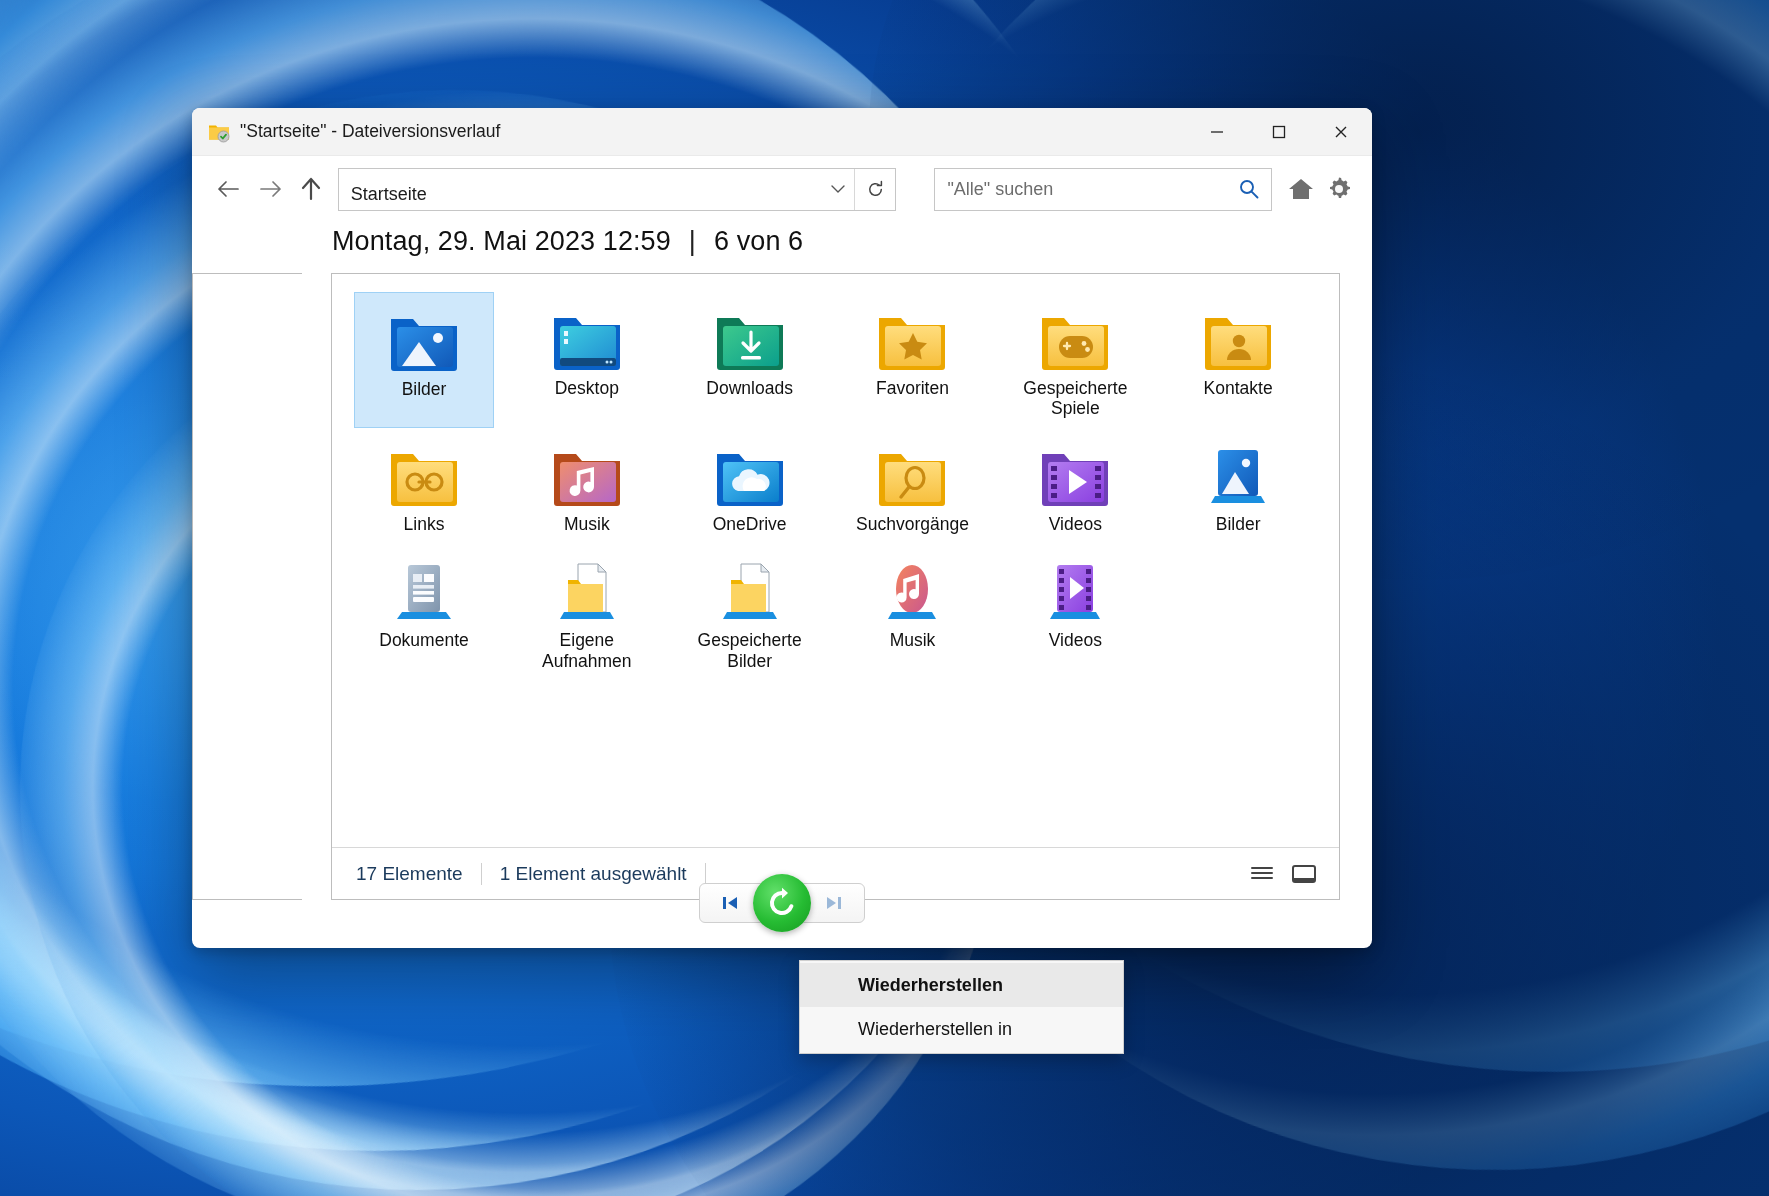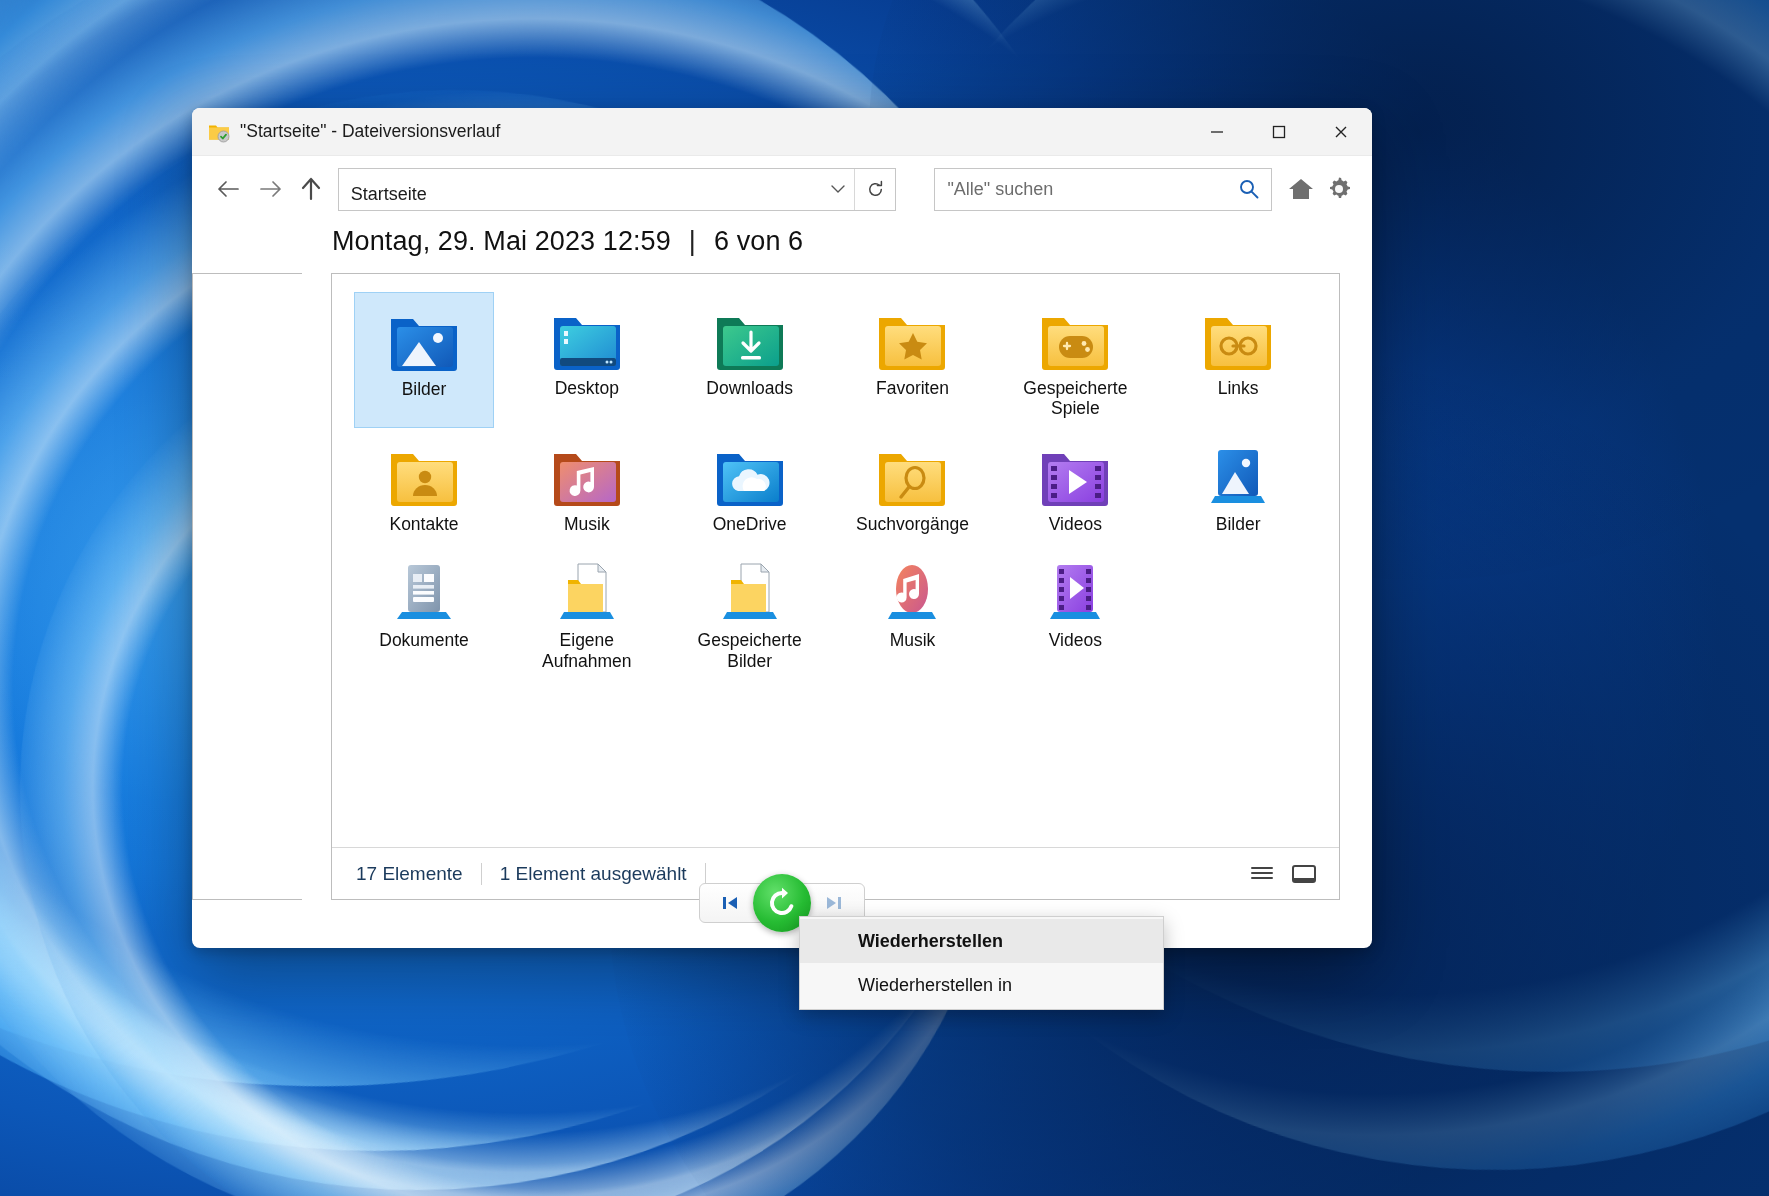--- a/index.html
+++ b/index.html
@@ -333,22 +333,22 @@
     display: flex; align-items: center; justify-content: center;
     margin: 0 -8px;
     position: relative;
     z-index: 3;
   }
 
   
   .ctx-menu {
     position: absolute;
     left: 607px;
-    top: 808px;
-    width: 365px;
+    top: 852px;
+    width: 325px;
     background: #f7f7f7;
     border: 1px solid #cfcfcf;
     box-shadow: 0 6px 18px rgba(0,0,0,0.25);
     z-index: 20;
     padding: 2px 0;
   }
   .ctx-item {
     height: 44px;
     display: flex;
     align-items: center;
@@ -569,51 +569,51 @@
                 <circle cx="48.5" cy="39.5" r="2.4" fill="#ffe9b0"></circle>
               </svg>
             </div>
             <div class="gi-label">Gespeicherte Spiele</div>
           </div>
 
           <div class="grid-item">
             <div class="gi-icon">
               <svg width="72" height="62" viewBox="0 0 72 62">
                 <path d="M3 8 h22 l6 7 h38 v42 a3 3 0 0 1 -3 3 H6 a3 3 0 0 1 -3 -3 Z" fill="#eca700"></path>
+                <rect x="9" y="16" width="56" height="40" rx="3" fill="url(#ktg)"></rect>
+                <defs>
+                    <linearGradient id="ktg" x1="0" y1="0" x2="0" y2="1">
+                  <stop offset="0" stop-color="#ffdd7d"></stop>
+                      <stop offset="1" stop-color="#f7c03f"></stop>
+                </linearGradient>
+                  </defs>
+                <circle cx="37" cy="31" r="6.2" fill="#c98b12"></circle>
+                <path d="M25 50 a12 11 0 0 1 24 0 z" fill="#c98b12"></path>
+              </svg>
+            </div>
+            <div class="gi-label">Kontakte</div>
+          </div>
+
+          <div class="grid-item">
+            <div class="gi-icon">
+              <svg width="72" height="62" viewBox="0 0 72 62">
+                <path d="M3 8 h22 l6 7 h38 v42 a3 3 0 0 1 -3 3 H6 a3 3 0 0 1 -3 -3 Z" fill="#eca700"></path>
                 <rect x="9" y="16" width="56" height="40" rx="3" fill="url(#lkg)"></rect>
                 <defs>
                     <linearGradient id="lkg" x1="0" y1="0" x2="0" y2="1">
                   <stop offset="0" stop-color="#ffdd7d"></stop>
                       <stop offset="1" stop-color="#f7c03f"></stop>
                 </linearGradient>
                   </defs>
                 <rect x="19" y="28" width="16" height="16" rx="8" fill="none" stroke="#c98b12" stroke-width="3.2"></rect>
                 <rect x="38" y="28" width="16" height="16" rx="8" fill="none" stroke="#c98b12" stroke-width="3.2"></rect>
                 <path d="M31 36 h11" stroke="#c98b12" stroke-width="3.2" stroke-linecap="round"></path>
               </svg>
             </div>
             <div class="gi-label">Links</div>
-          </div>
-
-          <div class="grid-item">
-            <div class="gi-icon">
-              <svg width="72" height="62" viewBox="0 0 72 62">
-                <path d="M3 8 h22 l6 7 h38 v42 a3 3 0 0 1 -3 3 H6 a3 3 0 0 1 -3 -3 Z" fill="#eca700"></path>
-                <rect x="9" y="16" width="56" height="40" rx="3" fill="url(#ktg)"></rect>
-                <defs>
-                    <linearGradient id="ktg" x1="0" y1="0" x2="0" y2="1">
-                  <stop offset="0" stop-color="#ffdd7d"></stop>
-                      <stop offset="1" stop-color="#f7c03f"></stop>
-                </linearGradient>
-                  </defs>
-                <circle cx="37" cy="31" r="6.2" fill="#c98b12"></circle>
-                <path d="M25 50 a12 11 0 0 1 24 0 z" fill="#c98b12"></path>
-              </svg>
-            </div>
-            <div class="gi-label">Kontakte</div>
           </div>
 
           <div class="grid-item">
             <div class="gi-icon">
               <svg width="72" height="62" viewBox="0 0 72 62">
                 <path d="M3 8 h22 l6 7 h38 v42 a3 3 0 0 1 -3 3 H6 a3 3 0 0 1 -3 -3 Z" fill="#b54a1a"></path>
                 <rect x="9" y="16" width="56" height="40" rx="3" fill="url(#msg)"></rect>
                 <defs>
                     <linearGradient id="msg" x1="0" y1="0" x2="1" y2="1">
                   <stop offset="0" stop-color="#ef8e6e"></stop>

